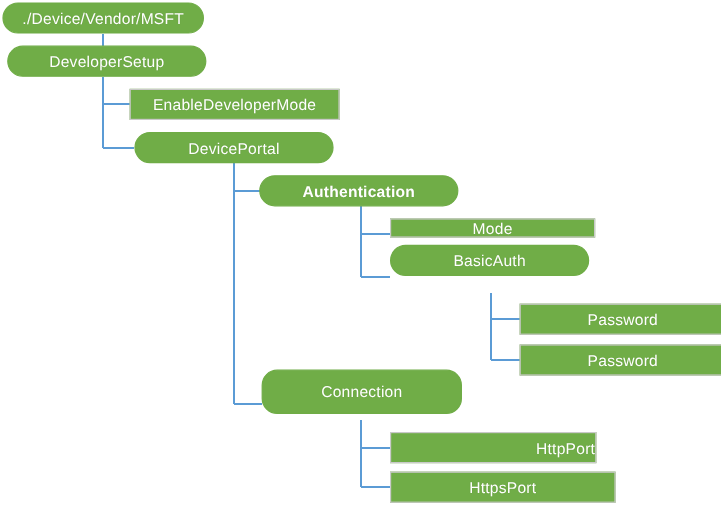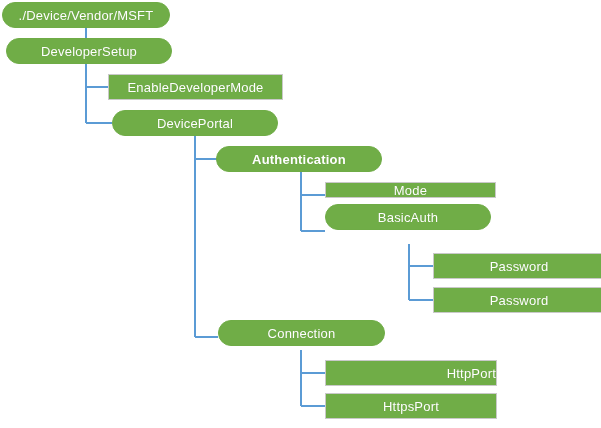--- a/index.html
+++ b/index.html
@@ -121,25 +121,25 @@
   </div>
 
   <div class="node rect" style="left:433px; top:253px; width:172px; height:26px;">
     <span class="node-label">Password</span>
   </div>
 
   <div class="node rect" style="left:433px; top:287px; width:172px; height:26px;">
     <span class="node-label">Password</span>
   </div>
 
-  <div class="node rounded" style="left:218px; top:320px; width:167px; height:26px;">
+  <div class="node rounded" style="left:218px; top:308px; width:167px; height:37px;">
     <span class="node-label">Connection</span>
   </div>
 
   <div class="node rect" style="left:325px; top:360px; width:172px; height:26px;justify-content:flex-end;">
     <span class="node-label">HttpPort</span>
   </div>
 
-  <div class="node rect" style="left:325px; top:393px; width:172px; height:26px;">
+  <div class="node rect" style="left:325px; top:393px; width:188px; height:26px;">
     <span class="node-label">HttpsPort</span>
   </div>
 
 </div>
 
 </body></html>

